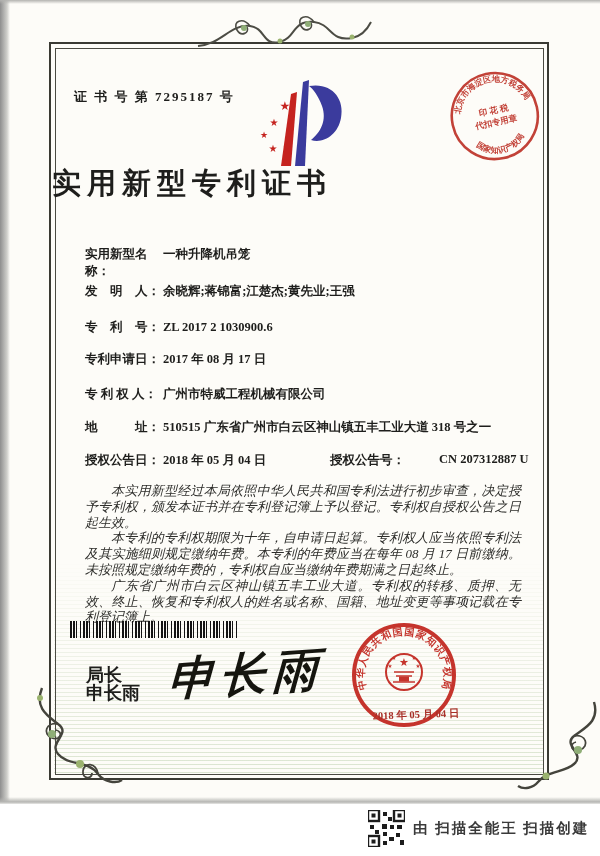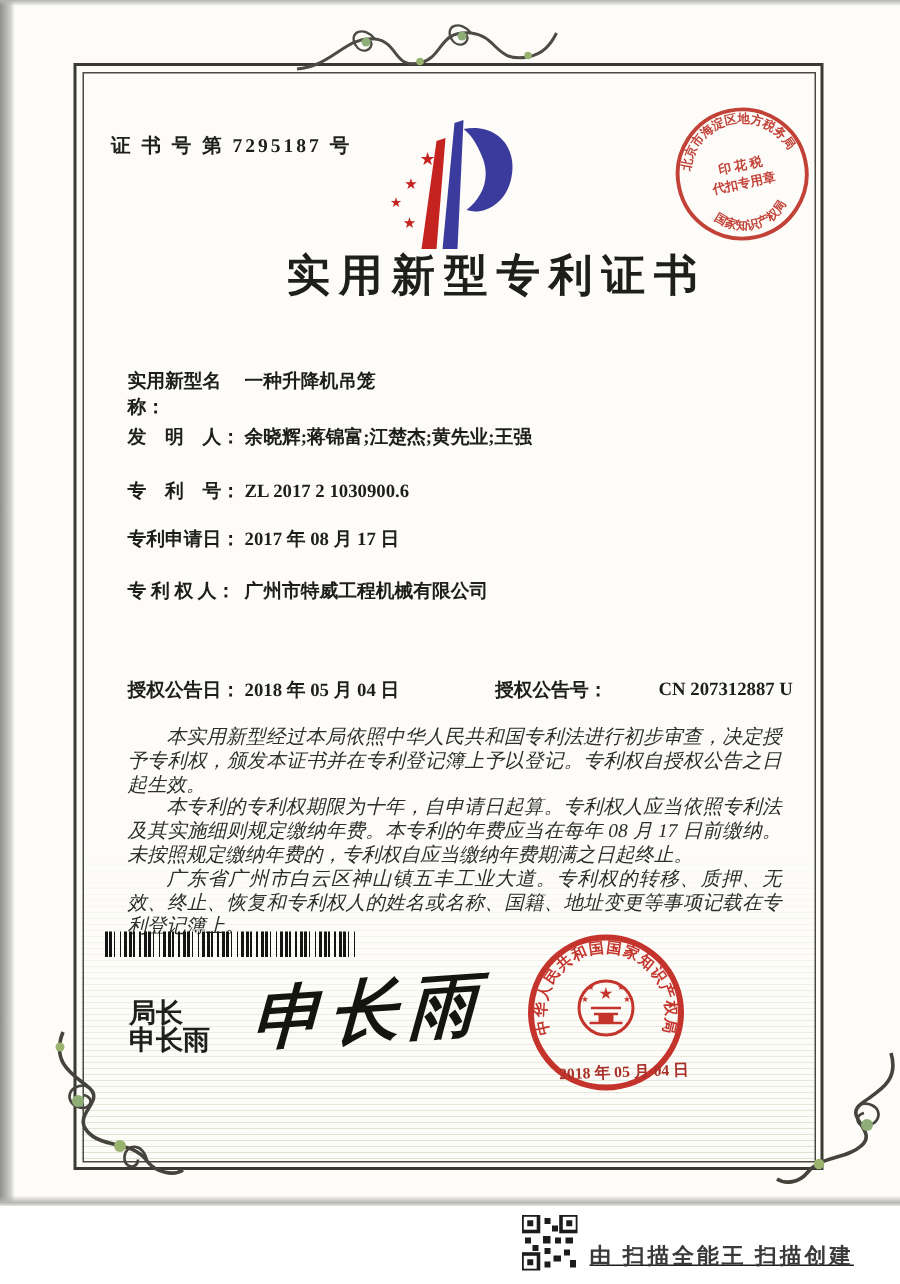--- a/index.html
+++ b/index.html
@@ -21,21 +21,21 @@
   .frame-inner{position:absolute;left:55px;top:48px;width:487px;height:725px;
                border:1px solid #4a4a42;}
   
   .guilloche{position:absolute;left:54px;top:560px;width:490px;height:214px;
      background:repeating-linear-gradient(to bottom,rgba(143,174,119,.34) 0 1px,rgba(255,255,255,0) 1px 4px);
      -webkit-mask-image:linear-gradient(to bottom,transparent,rgba(0,0,0,.9));
      mask-image:linear-gradient(to bottom,transparent,rgba(0,0,0,.9));}
   .orn{position:absolute;}
   
   .cert-no{position:absolute;left:74px;top:88px;font-size:13px;font-weight:700;letter-spacing:2px;}
-  .title{position:absolute;left:52px;top:164px;width:419px;text-align:right;
+  .title{position:absolute;left:52px;top:164px;width:419px;text-align:left;
          font-size:29px;font-weight:700;letter-spacing:6px;}
   .frow{position:absolute;left:85px;display:flex;font-size:12.5px;font-weight:600;line-height:17px;}
   .frow .lab{width:78px;flex:0 0 78px;}
   .frow .val{margin-left:0;}
   .addr-val{width:358px;}
   .grant-group{position:absolute;left:330px;display:flex;font-size:12.5px;font-weight:600;}
   .paras{position:absolute;left:85px;top:483px;width:436px;font-size:13px;line-height:15.8px;
          font-style:italic;color:#2d2d2a;text-align:justify;}
   .paras p{margin:0;text-indent:2em;}
   .barcode{position:absolute;left:70px;top:621px;width:168px;height:17px;
@@ -45,21 +45,21 @@
   .signature{position:absolute;left:168px;top:644px;font-size:46px;font-weight:700;font-style:italic;
              letter-spacing:6px;color:#15150f;transform:rotate(-4deg) skewX(-6deg);}
   .page-info{position:absolute;left:210px;top:749px;width:150px;text-align:center;
              font-size:10.5px;font-weight:600;}
   .seal-big{position:absolute;left:349px;top:620px;width:110px;height:110px;}
   .seal-date{position:absolute;left:358px;top:708px;width:116px;text-align:center;
              font-size:10.5px;font-weight:700;color:#a83028;transform:rotate(-2deg);}
   .stamp-tax{position:absolute;left:448px;top:69px;width:94px;height:96px;transform:rotate(-12deg);}
   .logo{position:absolute;left:251px;top:80px;width:96px;height:90px;}
   
-  .scan-footer{position:absolute;left:348px;top:810px;display:flex;align-items:flex-end;text-decoration:underline;}
+  .scan-footer{position:absolute;left:368px;top:810px;display:flex;align-items:center;}
   .scan-footer .txt{margin-left:8px;font-size:14.5px;font-weight:600;letter-spacing:2px;color:#3a3a3a;
                     font-family:"Liberation Serif","DejaVu Serif",serif;}
 </style>
 </head>
 <body>
 
 <div class="canvas">
   <div class="paper">
 
     <div class="guilloche"></div>
@@ -133,20 +133,24 @@
       <span class="lab">专　利　号：</span>
       <span class="val">ZL 2017 2 1030900.6</span>
     </div>
     <div class="frow" style="top:351px;">
       <span class="lab">专利申请日：</span>
       <span class="val">2017 年 08 月 17 日</span>
     </div>
     <div class="frow" style="top:386px;">
       <span class="lab">专 利 权 人：</span>
       <span class="val">广州市特威工程机械有限公司</span>
+    </div>
+    <div class="frow" style="top:419px;">
+      <span class="lab">地　　　址：</span>
+      <span class="val addr-val">510515 广东省广州市白云区神山镇五丰工业大道 318 号之一</span>
     </div>
     <div class="frow" style="top:452px;">
       <span class="lab">授权公告日：</span>
       <span class="val">2018 年 05 月 04 日</span>
     </div>
     <div class="grant-group" style="top:452px;gap:34px;">
       <span>授权公告号：</span>
       <span>CN 207312887 U</span>
     </div>
 

